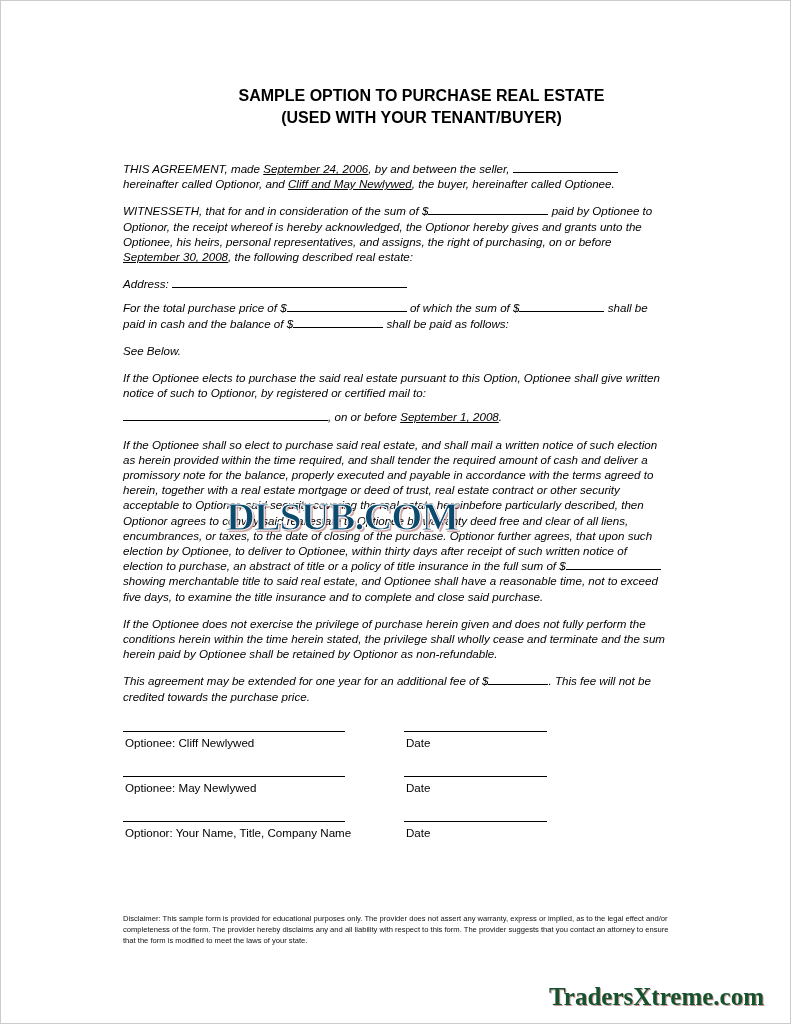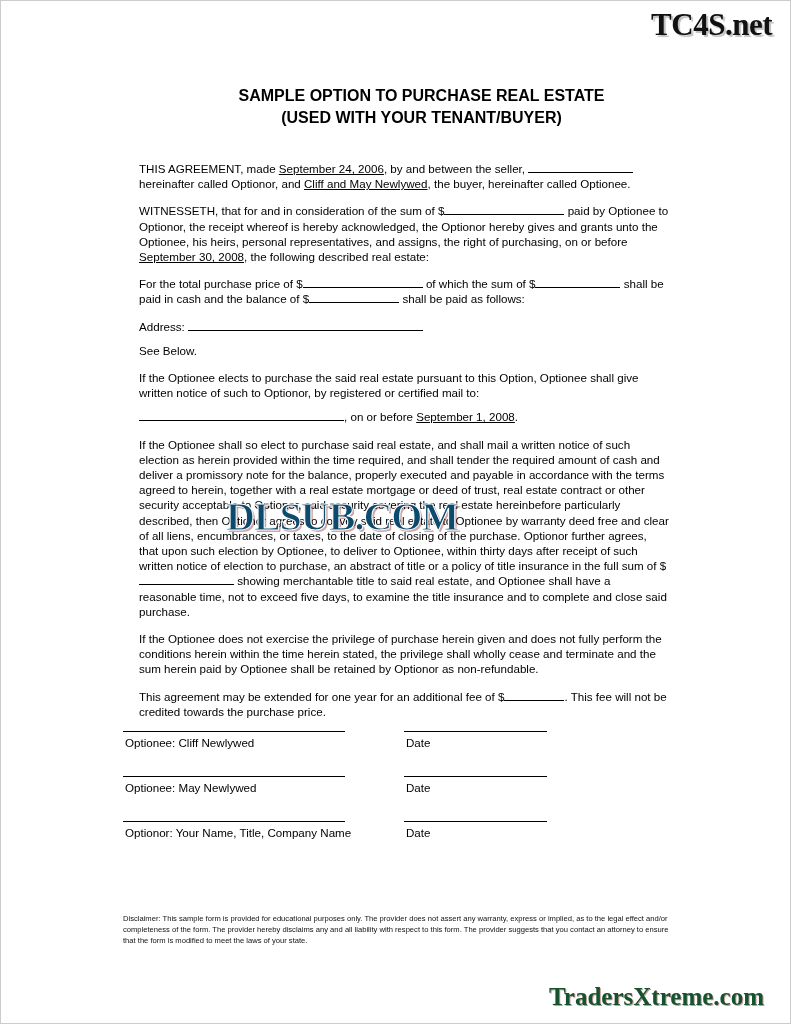--- a/index.html
+++ b/index.html
@@ -53,21 +53,22 @@
   .body-area {
     position: absolute;
     left: 122px;
     top: 160px;
     width: 546px;
     font-size: 11.6px;
     line-height: 15.2px;
     text-align: left;
   }
   p.para {
-    margin: 0 0 12px 16px;
+    margin: 0 0 12px 0;
+    font-style: italic;
   }
   p.tight { margin-bottom: 9px; }
   .u {
     text-decoration: underline;
   }
   .blank {
     display: inline-block;
     border-bottom: 1px solid #000;
     height: 11px;
     vertical-align: baseline;
@@ -152,36 +153,35 @@
     font-family: "Liberation Serif", serif;
     color: #14532d;
     text-shadow: 1px 1px 0 rgba(120,0,0,0.4);
   }
 </style>
 </head>
 <body>
 
 <div class="page">
 
-  <div class="top-brand">TC4S.net</div>
 
   <div class="doc-title">
     <span>SAMPLE OPTION TO PURCHASE REAL ESTATE</span>
     <span class="line2">(USED WITH YOUR TENANT/BUYER)</span>
   </div>
 
   <div class="body-area">
 
     <p class="para"><span>THIS AGREEMENT, made </span><span class="u">September 24, 2006</span><span>, by and between the seller, </span><span class="blank b-105"></span><span> hereinafter called Optionor, and </span><span class="u">Cliff and May Newlywed</span><span>, the buyer, hereinafter called Optionee.</span></p>
 
     <p class="para"><span>WITNESSETH, that for and in consideration of the sum of $</span><span class="blank b-120"></span><span> paid by Optionee to Optionor, the receipt whereof is hereby acknowledged, the Optionor hereby gives and grants unto the Optionee, his heirs, personal representatives, and assigns, the right of purchasing, on or before </span><span class="u">September 30, 2008</span><span>, the following described real estate:</span></p>
 
+    <p class="para tight"><span>Address:</span> <span class="blank b-230"></span></p>
+
     <p class="para"><span>For the total purchase price of $</span><span class="blank b-120"></span><span> of which the sum of $</span><span class="blank b-85"></span><span> shall be paid in cash and the balance of $</span><span class="blank b-90"></span><span> shall be paid as follows:</span></p>
-
-    <p class="para tight"><span>Address:</span> <span class="blank b-230"></span></p>
 
     <p class="para">See Below.</p>
 
     <p class="para tight">If the Optionee elects to purchase the said real estate pursuant to this Option, Optionee shall give written notice of such to Optionor, by registered or certified mail to:</p>
 
     <p class="para"><span class="blank b-200"></span><span>, on or before </span><span class="u">September 1, 2008</span><span>.</span></p>
 
 
     <p class="para"><span>If the Optionee shall so elect to purchase said real estate, and shall mail a written notice of such election as herein provided within the time required, and shall tender the required amount of cash and deliver a promissory note for the balance, properly executed and payable in accordance with the terms agreed to herein, together with a real estate mortgage or deed of trust, real estate contract or other security acceptable to Optionor, said security covering the real estate hereinbefore particularly described, then Optionor agrees to convey said real estate to Optionee by warranty deed free and clear of all liens, encumbrances, or taxes, to the date of closing of the purchase. Optionor further agrees, that upon such election by Optionee, to deliver to Optionee, within thirty days after receipt of such written notice of election to purchase, an abstract of title or a policy of title insurance in the full sum of $</span><span class="blank b-95"></span><span> showing merchantable title to said real estate, and Optionee shall have a reasonable time, not to exceed five days, to examine the title insurance and to complete and close said purchase.</span></p>
 

